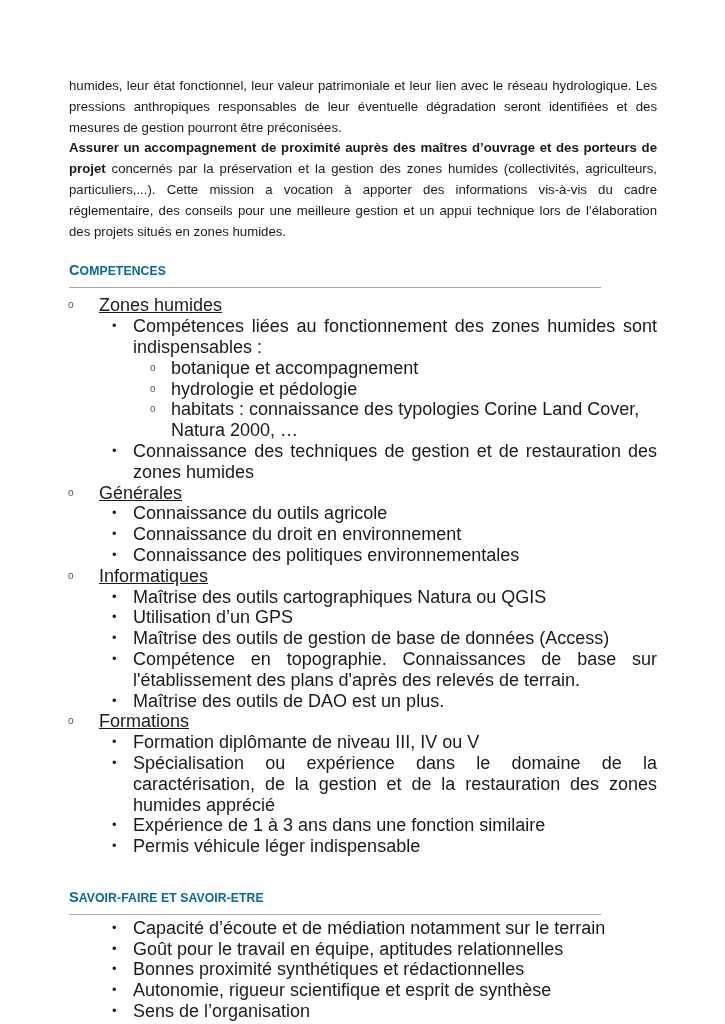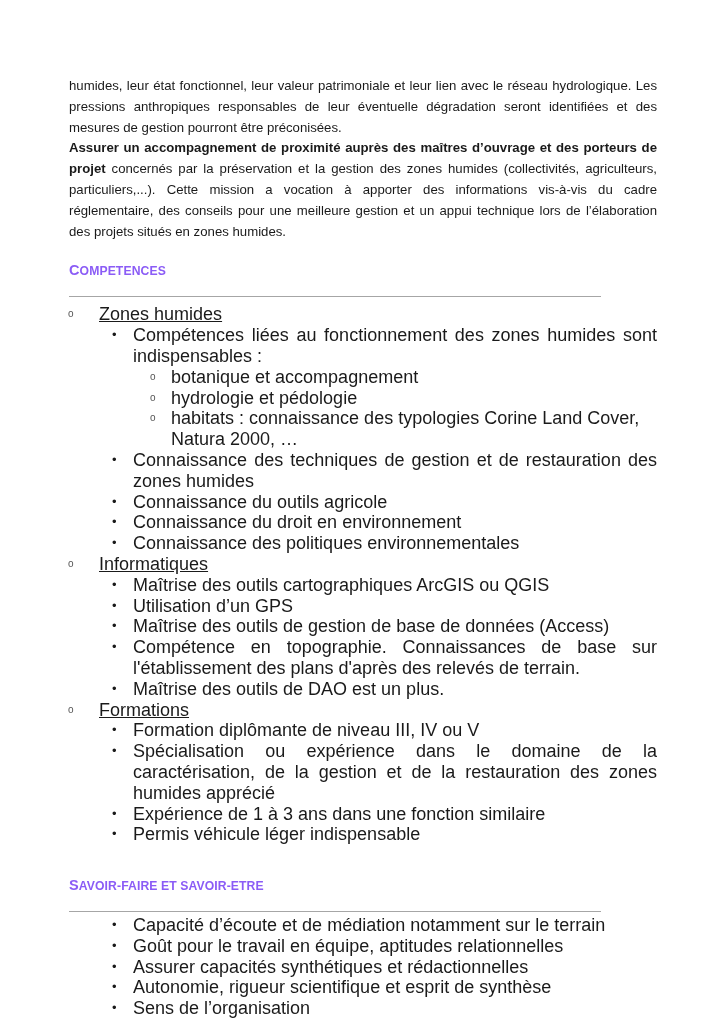--- a/index.html
+++ b/index.html
@@ -2,21 +2,21 @@
 <html><head>
   <meta charset="utf-8">
   <style>
     html, body { margin: 0; padding: 0; background: #ffffff; }
     body { width: 725px; height: 1024px; position: relative; overflow: hidden;
       font-family: "Liberation Sans", sans-serif; color: #1a1a1a; }
     .page { position: absolute; left: 69px; top: 76px; width: 588px; }
     .para { font-size: 13.2px; line-height: 20.8px; text-align: justify; margin: 0; }
     .para .bold { font-weight: bold; }
     .section-heading { width: 532px; margin-top: 20px; border-bottom: 1.5px solid #a6a6a6;
-      font-size: 12.2px; font-weight: bold; color: #8b5cf6; padding-bottom: 18px; letter-spacing: 0.1px; }
+      font-size: 12.2px; font-weight: bold; color: #0369a1; padding-bottom: 9px; letter-spacing: 0.1px; }
     .section-heading .big { font-size: 14.5px; }
     .list { margin: 0; padding: 0; list-style: none; font-size: 18px; }
     .l1 { position: relative; padding-left: 30px; line-height: 20.8px; }
     .l1::before { content: "o"; position: absolute; left: -1px; top: 0; font-size: 10px; color: #555; }
     .l1 .cat { text-decoration: underline; }
     .l2 { position: relative; padding-left: 64px; line-height: 20.8px; text-align: justify; }
     .l2::before { content: "•"; position: absolute; left: 43px; top: 0; font-size: 13px; }
     .l3 { position: relative; padding-left: 102px; line-height: 20.8px; }
     .l3::before { content: "o"; position: absolute; left: 81px; top: 0; font-size: 10px; color: #555; }
     .gap { height: 7px; }
@@ -30,38 +30,39 @@
 
   <div class="section-heading"><span class="big">C</span><span>OMPETENCES</span></div>
   <div class="gap"></div>
   <ul class="list" id="competences-list">
       <li class="l1"><span class="cat">Zones humides</span></li>
       <li class="l2">Compétences liées au fonctionnement des zones humides sont indispensables :</li>
       <li class="l3">botanique et accompagnement</li>
       <li class="l3">hydrologie et pédologie</li>
       <li class="l3">habitats : connaissance des typologies Corine Land Cover, Natura 2000, …</li>
       <li class="l2">Connaissance des techniques de gestion et de restauration des zones humides</li>
+      <li class="l1"><span class="cat">Générales</span></li>
       <li class="l2">Connaissance du outils agricole</li>
       <li class="l2">Connaissance du droit en environnement</li>
       <li class="l2">Connaissance des politiques environnementales</li>
       <li class="l1"><span class="cat">Informatiques</span></li>
-      <li class="l2">Maîtrise des outils cartographiques ArcGIS ou QGIS</li>
+      <li class="l2">Maîtrise des outils cartographiques Natura ou QGIS</li>
       <li class="l2">Utilisation d’un GPS</li>
       <li class="l2">Maîtrise des outils de gestion de base de données (Access)</li>
       <li class="l2">Compétence en topographie. Connaissances de base sur l'établissement des plans d'après des relevés de terrain.</li>
       <li class="l2">Maîtrise des outils de DAO est un plus.</li>
       <li class="l1"><span class="cat">Formations</span></li>
       <li class="l2">Formation diplômante de niveau III, IV ou V</li>
       <li class="l2">Spécialisation ou expérience dans le domaine de la caractérisation, de la gestion et de la restauration des zones humides apprécié</li>
       <li class="l2">Expérience de 1 à 3 ans dans une fonction similaire</li>
       <li class="l2">Permis véhicule léger indispensable</li>
     </ul>
 
   <div class="section-heading" style="margin-top:32px"><span class="big">S</span><span>AVOIR-FAIRE ET SAVOIR-ETRE</span></div>
   <div class="gap" style="height:3px"></div>
   <ul class="list" id="savoir-list">
       <li class="l2">Capacité d’écoute et de médiation notamment sur le terrain</li>
       <li class="l2">Goût pour le travail en équipe, aptitudes relationnelles</li>
-      <li class="l2">Assurer capacités synthétiques et rédactionnelles</li>
+      <li class="l2">Bonnes proximité synthétiques et rédactionnelles</li>
       <li class="l2">Autonomie, rigueur scientifique et esprit de synthèse</li>
       <li class="l2">Sens de l’organisation</li>
     </ul>
 </div>
 
 </body></html>

